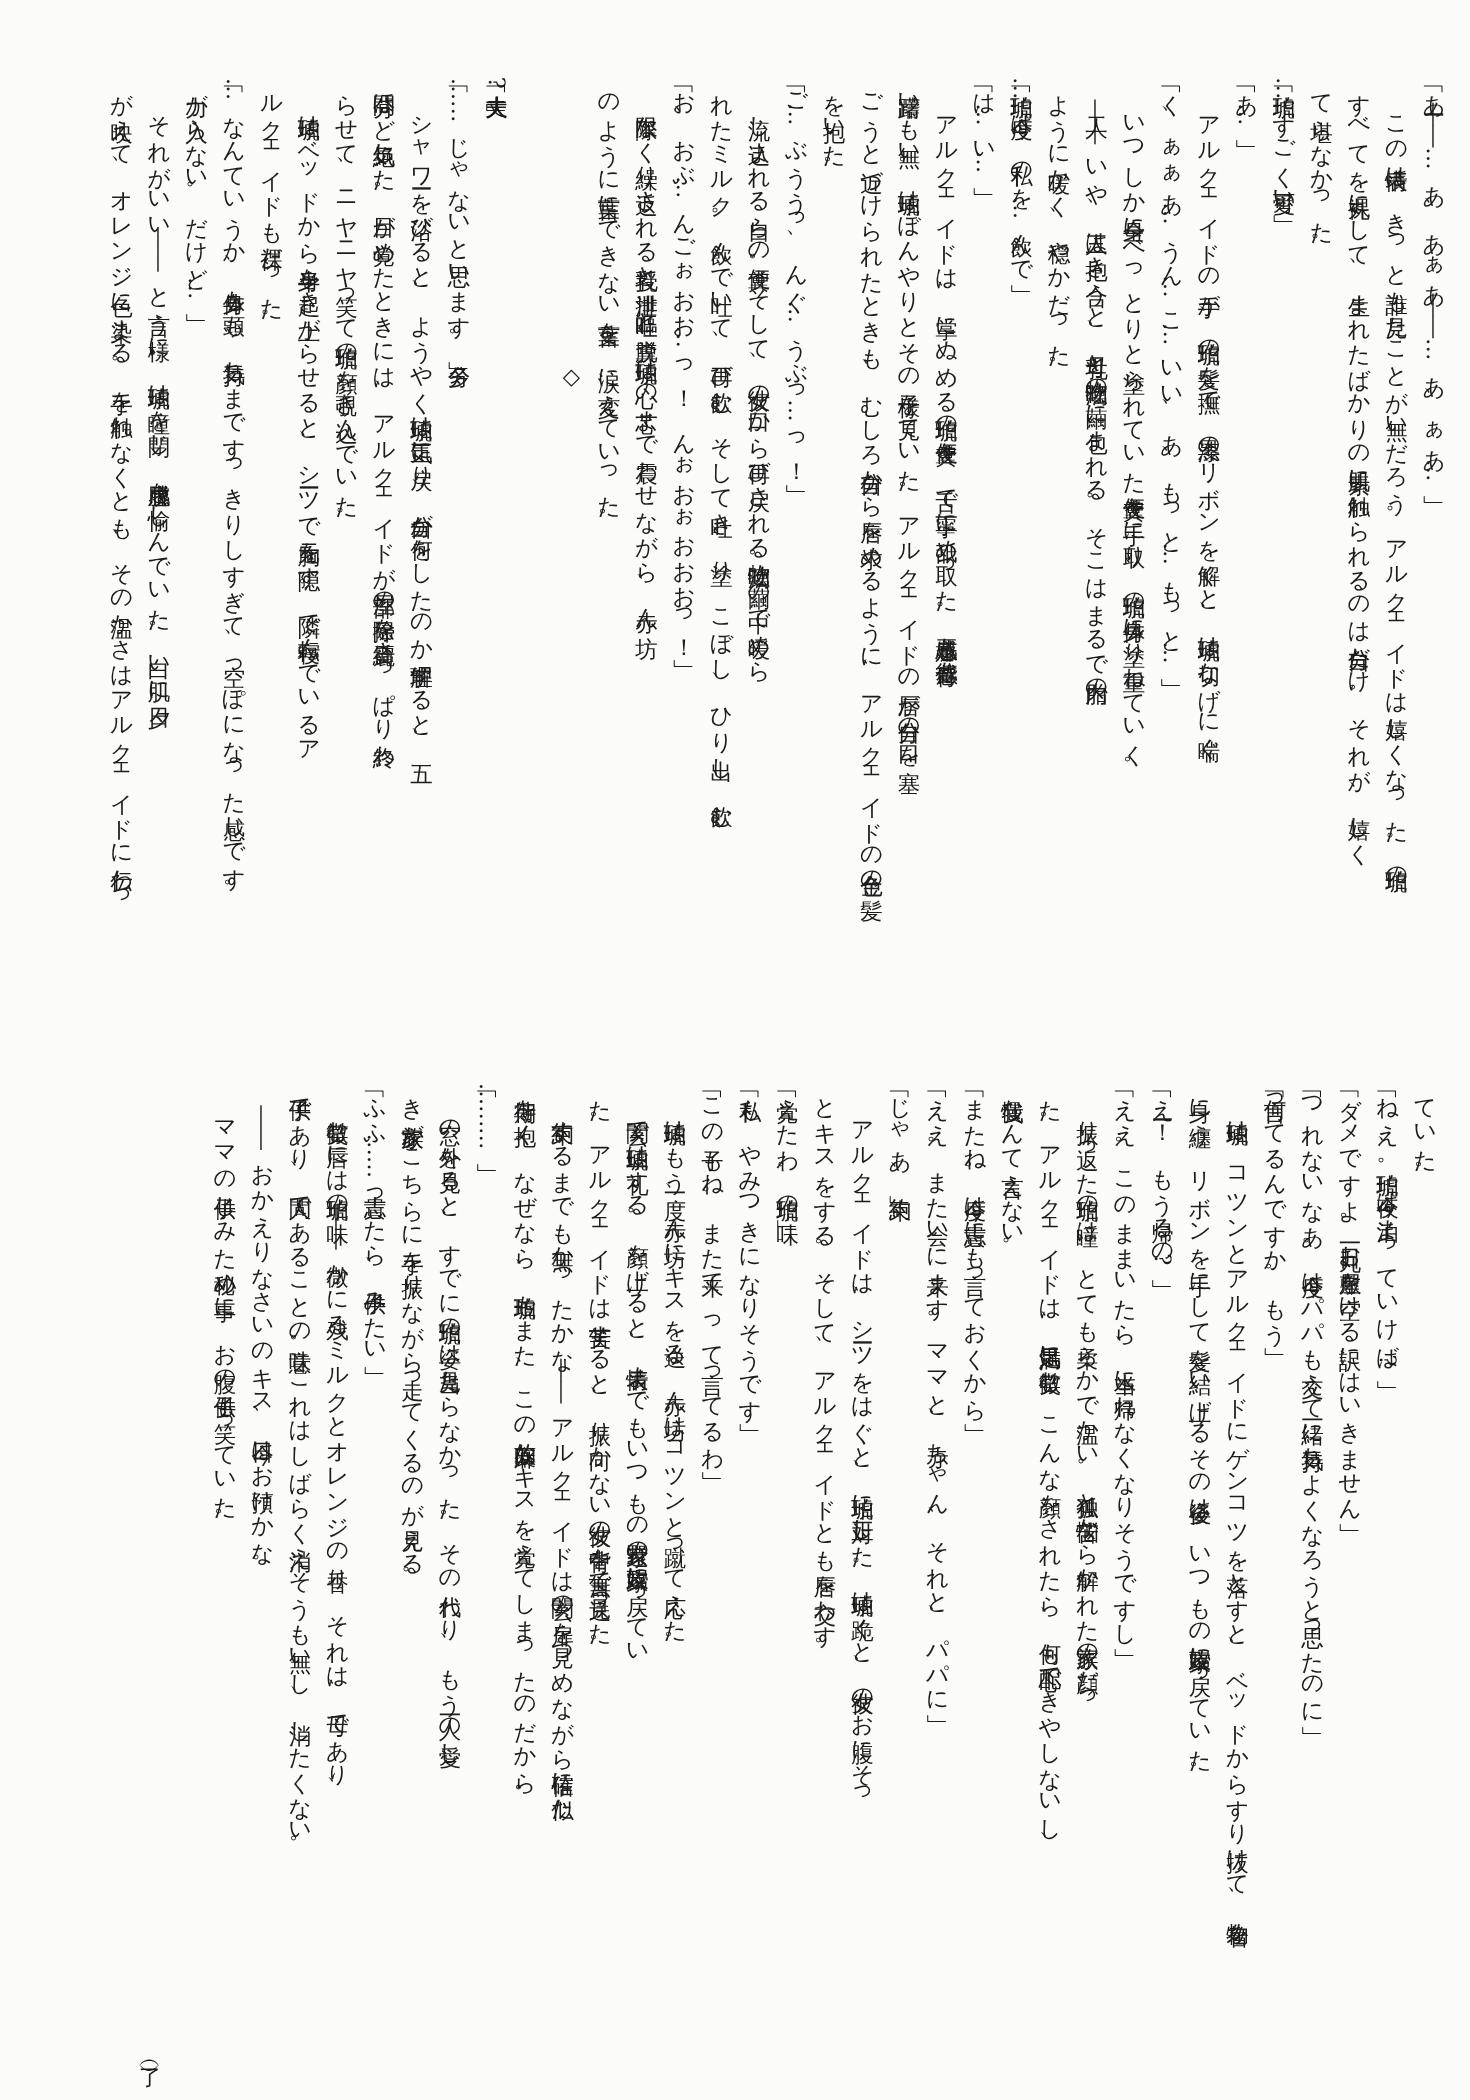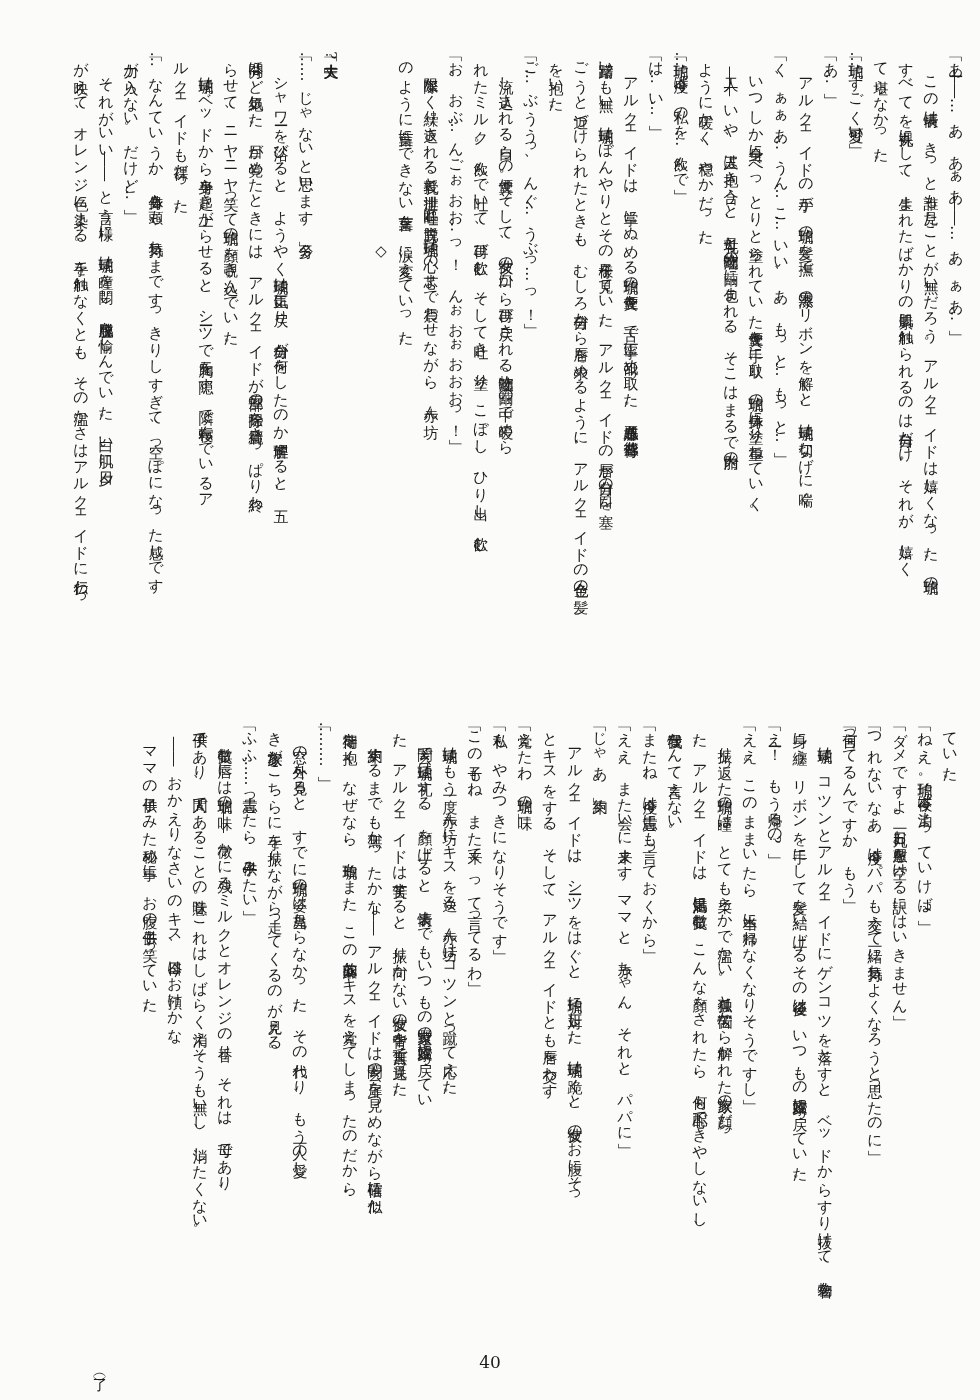--- a/index.html
+++ b/index.html
@@ -138,14 +138,13 @@
       <div class="col">き家族がこちらに手を振りながら走ってくるのが見える。</div>
       <div class="col">「ふふ……志貴ったら、子供みたい」</div>
       <div class="col">　微笑む唇には琥珀の味――微かに残るミルクとオレンジの香り。それは、母であり、</div>
       <div class="col">子供であり、人間であることの意味。これはしばらく消えそうも無いし、消したくない。</div>
       <div class="col">　――おかえりなさいのキス、今日はお預けかな。</div>
       <div class="col">　ママの子供じみた秘め事に、お腹の子供も笑っていた。</div>
       <div class="col blank"></div>
       <div class="col column-end">（了）</div>
     </section>
 
-  <footer class="folio">40</footer>
 </div>
 
 </body></html>

